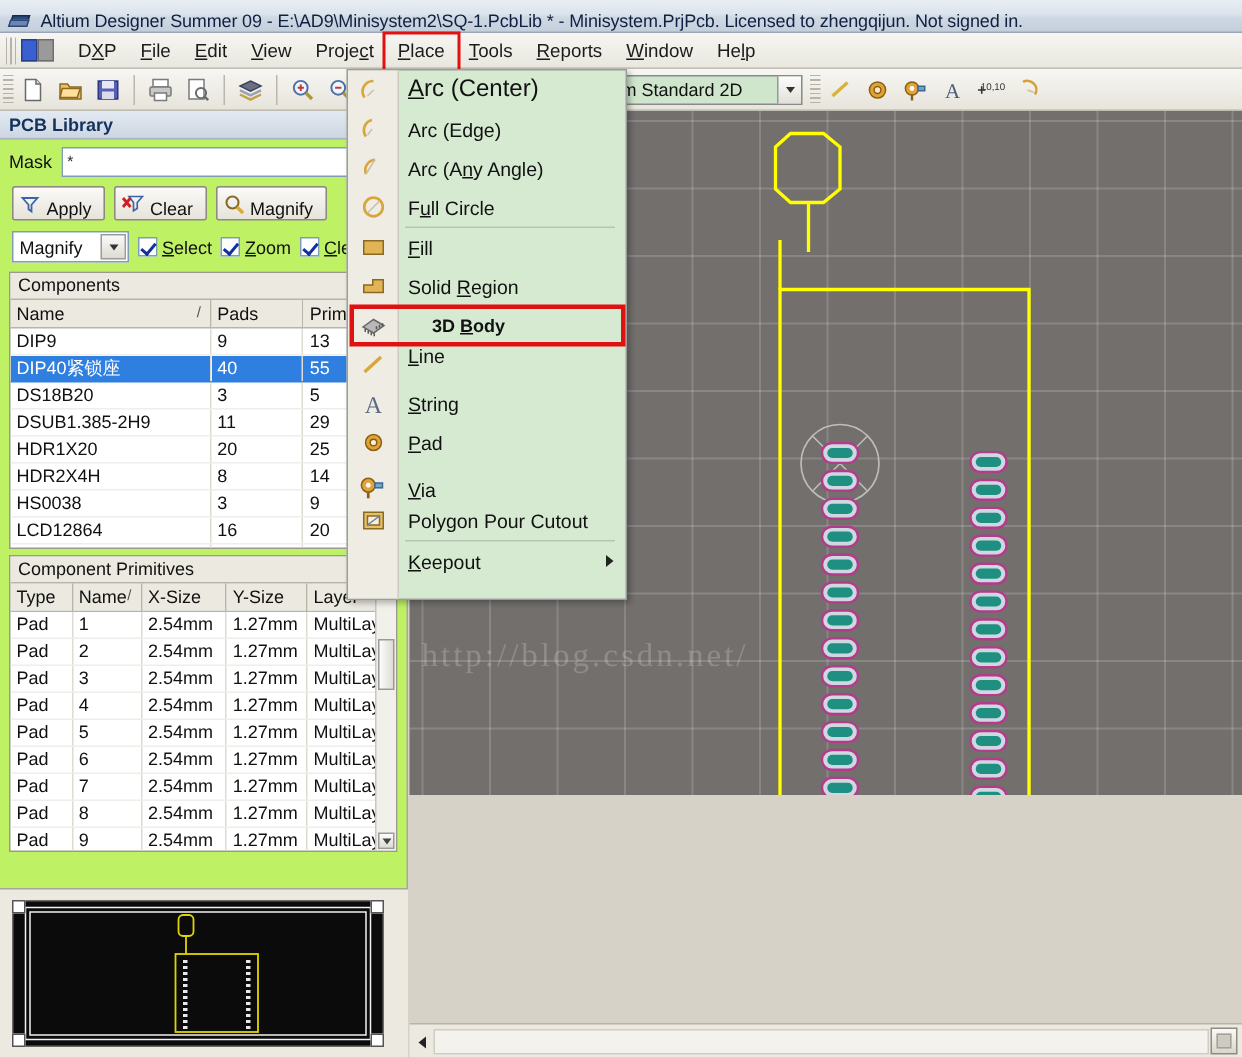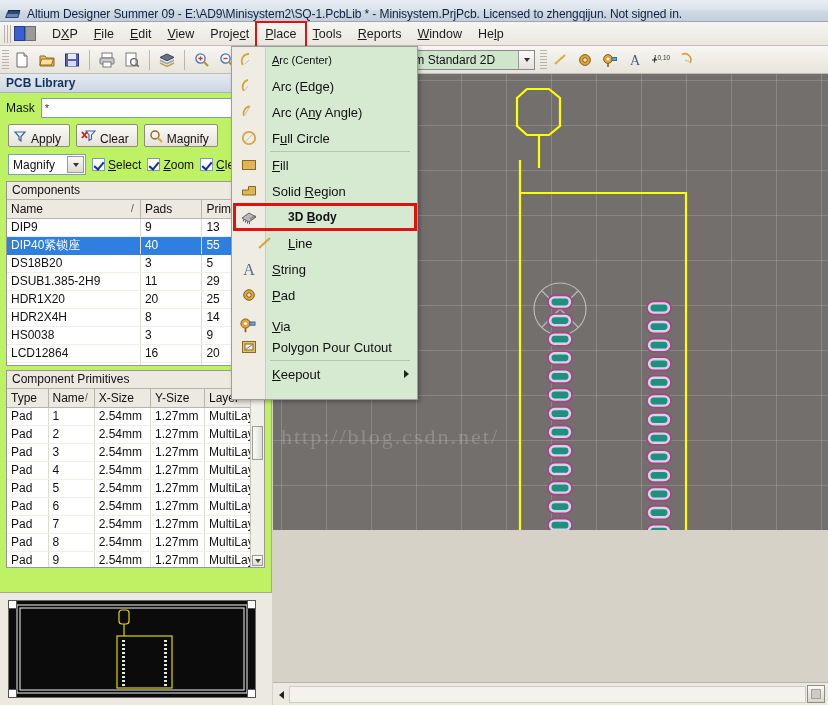--- a/index.html
+++ b/index.html
@@ -837,21 +837,21 @@
               background:#d6ead2;border:1px solid #9d9d9d;box-shadow:2px 2px 4px rgba(0,0,0,.28);">
     <div style="position:absolute;left:0;top:0;width:34px;bottom:0;background:#efece4;border-right:1px solid #cfcabc;"></div>
     <div id="menulist" style="position:relative">
         <div style="position: absolute; left: 0px; top: 0px; width: 185px; height: 26px; display: flex; align-items: center;">
           <span style="width: 34px; display: flex; align-items: center; justify-content: center; flex: 0 0 auto;">
             <svg width="20" height="18" viewBox="0 0 20 18">
               <path d="M4 14A7 7 0 0 1 10 3" fill="none" stroke="#d9a63c" stroke-width="1.8"></path>
               <path d="M10 9l-4 4" stroke="#cbbfa8"></path>
             </svg>
           </span>
-          <span style="font-size: 11px; color: rgb(17, 17, 17); padding-left: 6px; white-space: nowrap;"><span style="text-decoration:underline">A</span>rc (Center)</span>
+          <span style="font-size: 16px; color: rgb(17, 17, 17); padding-left: 6px; white-space: nowrap;"><span style="text-decoration:underline">A</span>rc (Center)</span>
         </div>
         <div style="position: absolute; left: 0px; top: 26px; width: 185px; height: 26px; display: flex; align-items: center;">
           <span style="width: 34px; display: flex; align-items: center; justify-content: center; flex: 0 0 auto;">
             <svg width="20" height="18" viewBox="0 0 20 18">
               <path d="M5 14A7 7 0 0 1 9 3" fill="none" stroke="#d9a63c" stroke-width="1.8"></path>
               <path d="M9 9l-3 4" stroke="#cbbfa8"></path>
             </svg>
           </span>
           <span style="font-size: 13px; color: rgb(17, 17, 17); padding-left: 6px; white-space: nowrap;">Arc (Ed<span style="text-decoration:underline">g</span>e)</span>
         </div>
@@ -896,21 +896,21 @@
               <path d="M4 10l7-5 7 4-7 5z" fill="#b8b8b8" stroke="#666"></path>
               <g stroke="#555">
                 <path d="M5.5 11.4v2M7.5 12.5v2M9.5 13.5v2M11.5 14.2v2"></path>
                 <path d="M13 9.5v2M15 8.5v2M17 7.5v2"></path>
               </g>
             </svg>
           </span>
           <span style="font-size: 12px; color: rgb(17, 17, 17); padding-left: 22px; white-space: nowrap; font-weight: bold;">3D <span style="text-decoration:underline">B</span>ody</span>
           <span style="position: absolute; left: 1px; top: -1px; width: 184px; height: 28px; border: 3px solid rgb(224, 17, 17); pointer-events: none;"></span>
         </div>
-        <div style="position: absolute; left: 16px; top: 183px; width: 185px; height: 26px; display: flex; align-items: center;">
+        <div style="position: absolute; left: 0px; top: 183px; width: 185px; height: 26px; display: flex; ">
           <span style="width: 34px; display: flex; align-items: center; justify-content: center; flex: 0 0 auto;">
             <svg width="20" height="18" viewBox="0 0 20 18">
               <path d="M4 14L15 4" stroke="#d9a63c" stroke-width="2.2"></path>
             </svg>
           </span>
           <span style="font-size: 13px; color: rgb(17, 17, 17); padding-left: 6px; white-space: nowrap;"><span style="text-decoration:underline">L</span>ine</span>
         </div>
         <div style="position: absolute; left: 0px; top: 209px; width: 185px; height: 26px; display: flex; align-items: center;">
           <span style="width: 34px; display: flex; align-items: center; justify-content: center; flex: 0 0 auto;">
             <svg width="20" height="18" viewBox="0 0 20 18">

